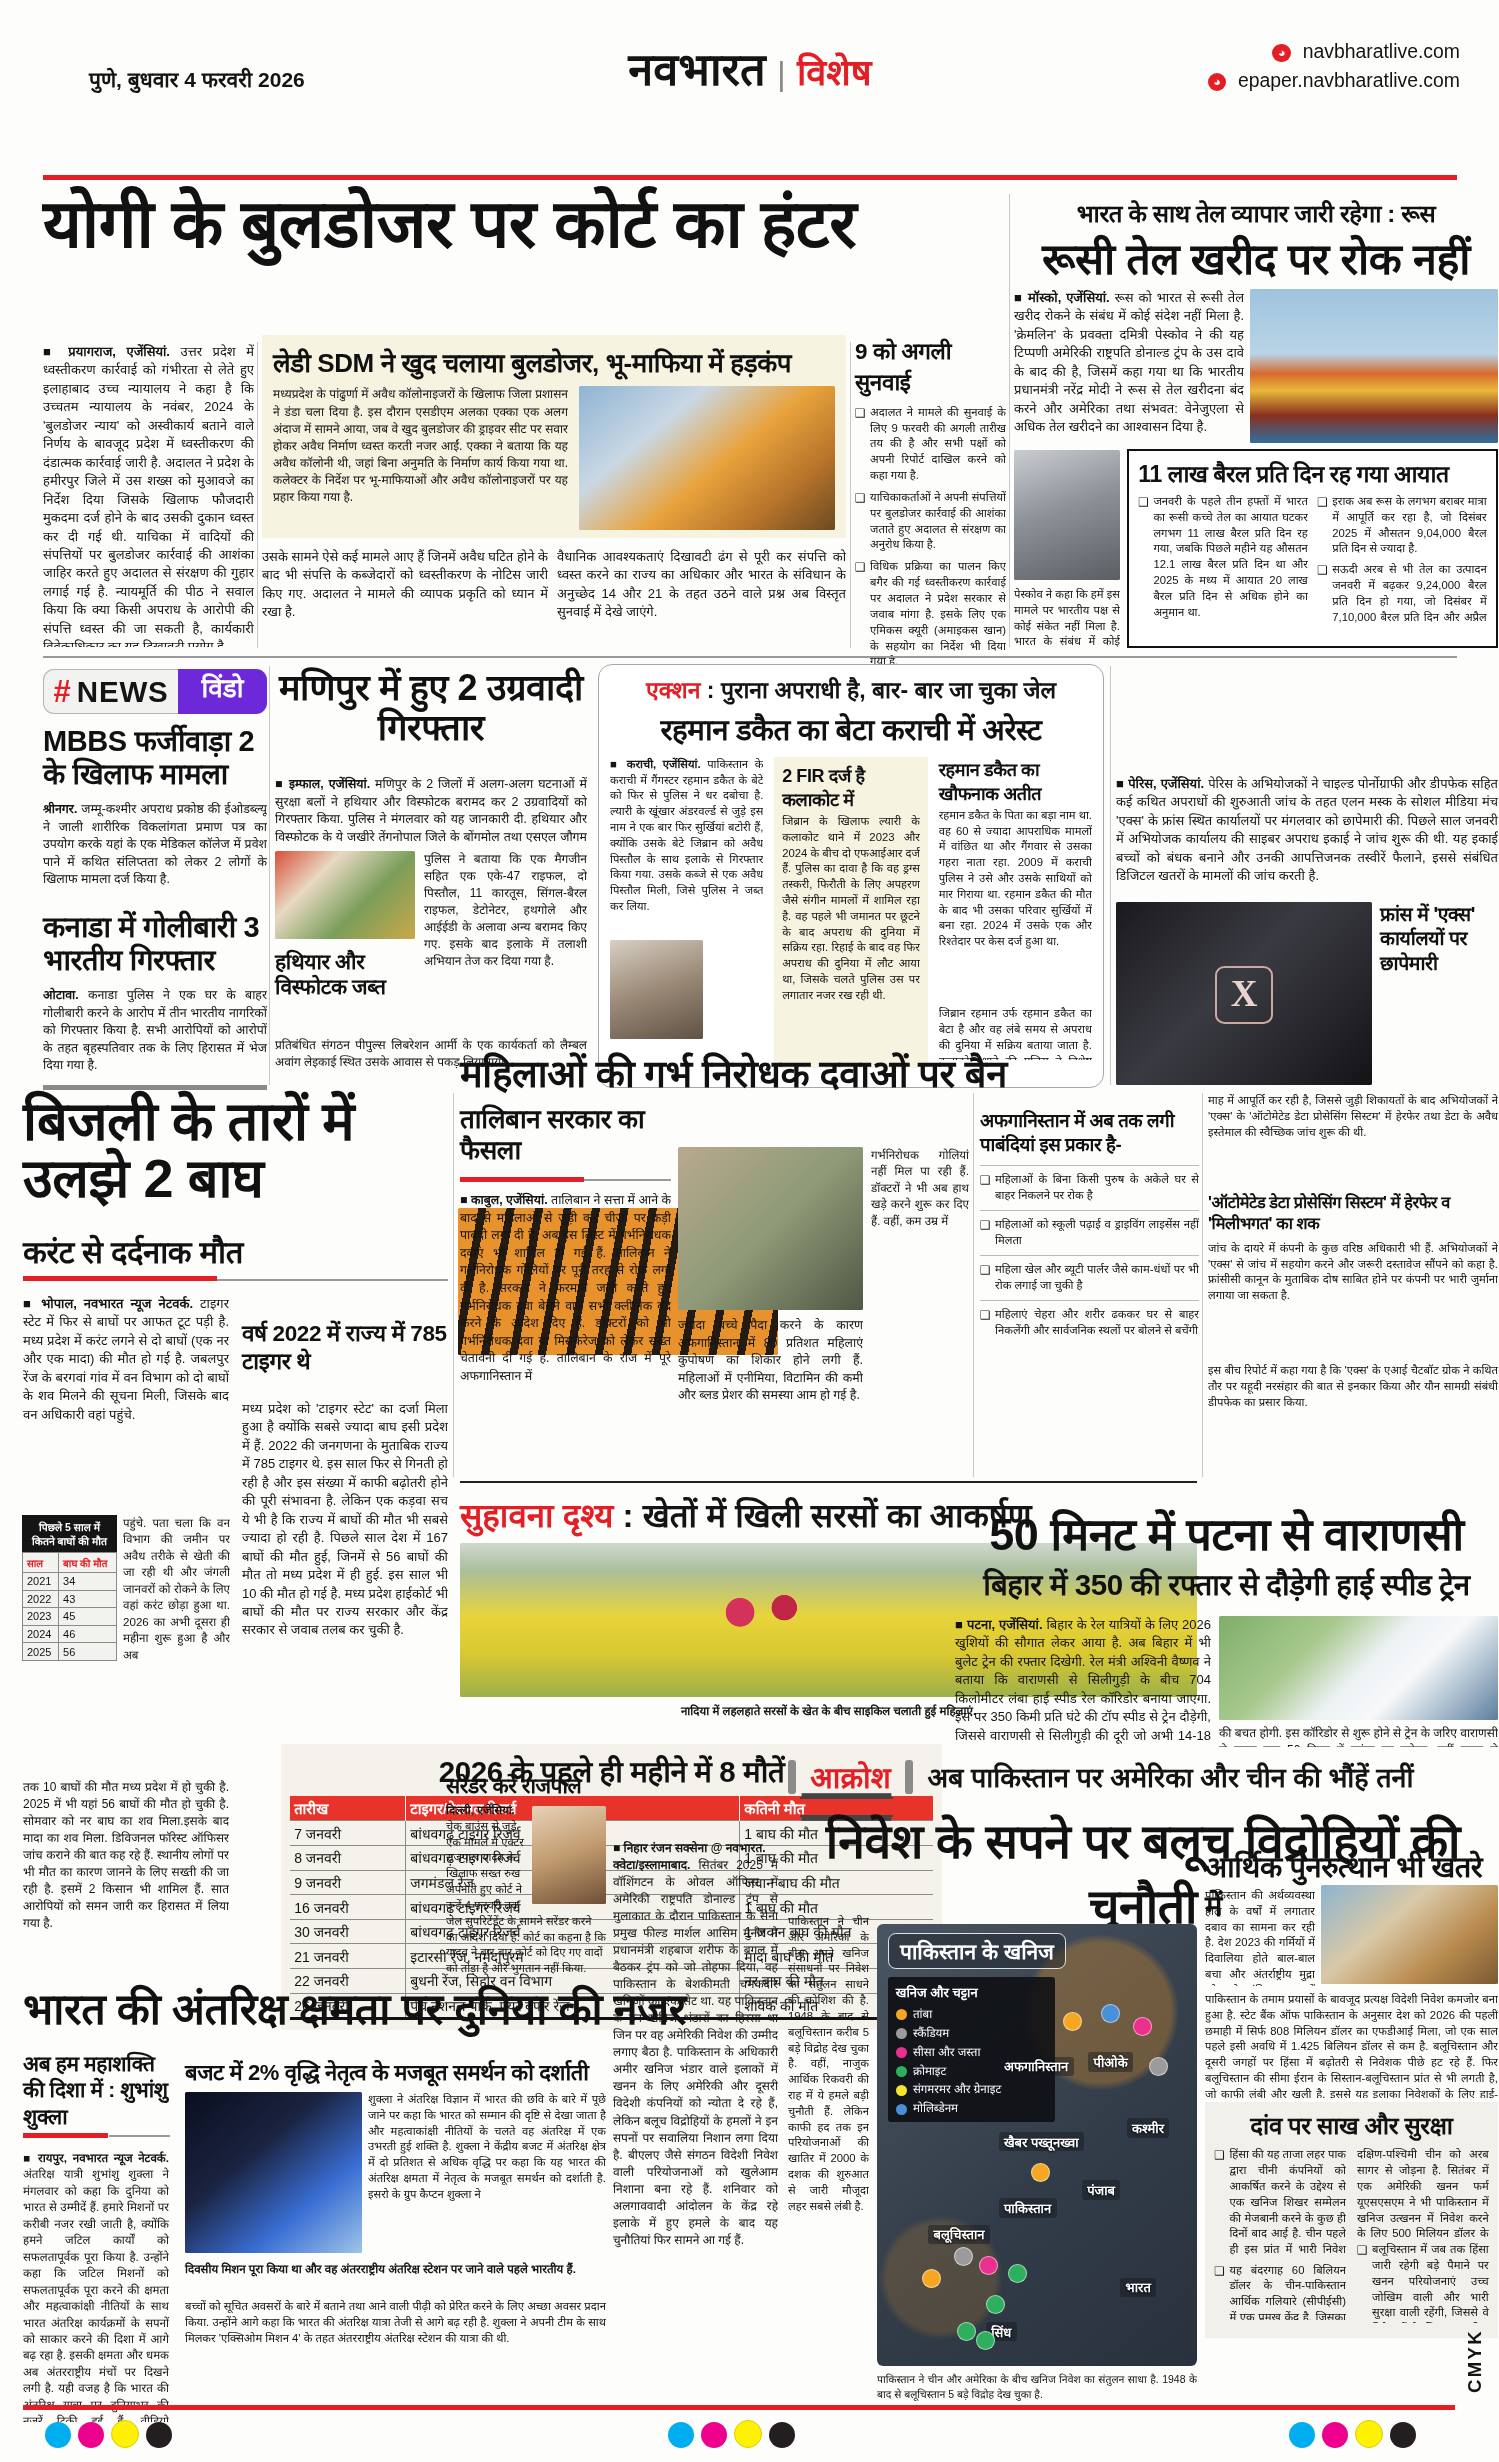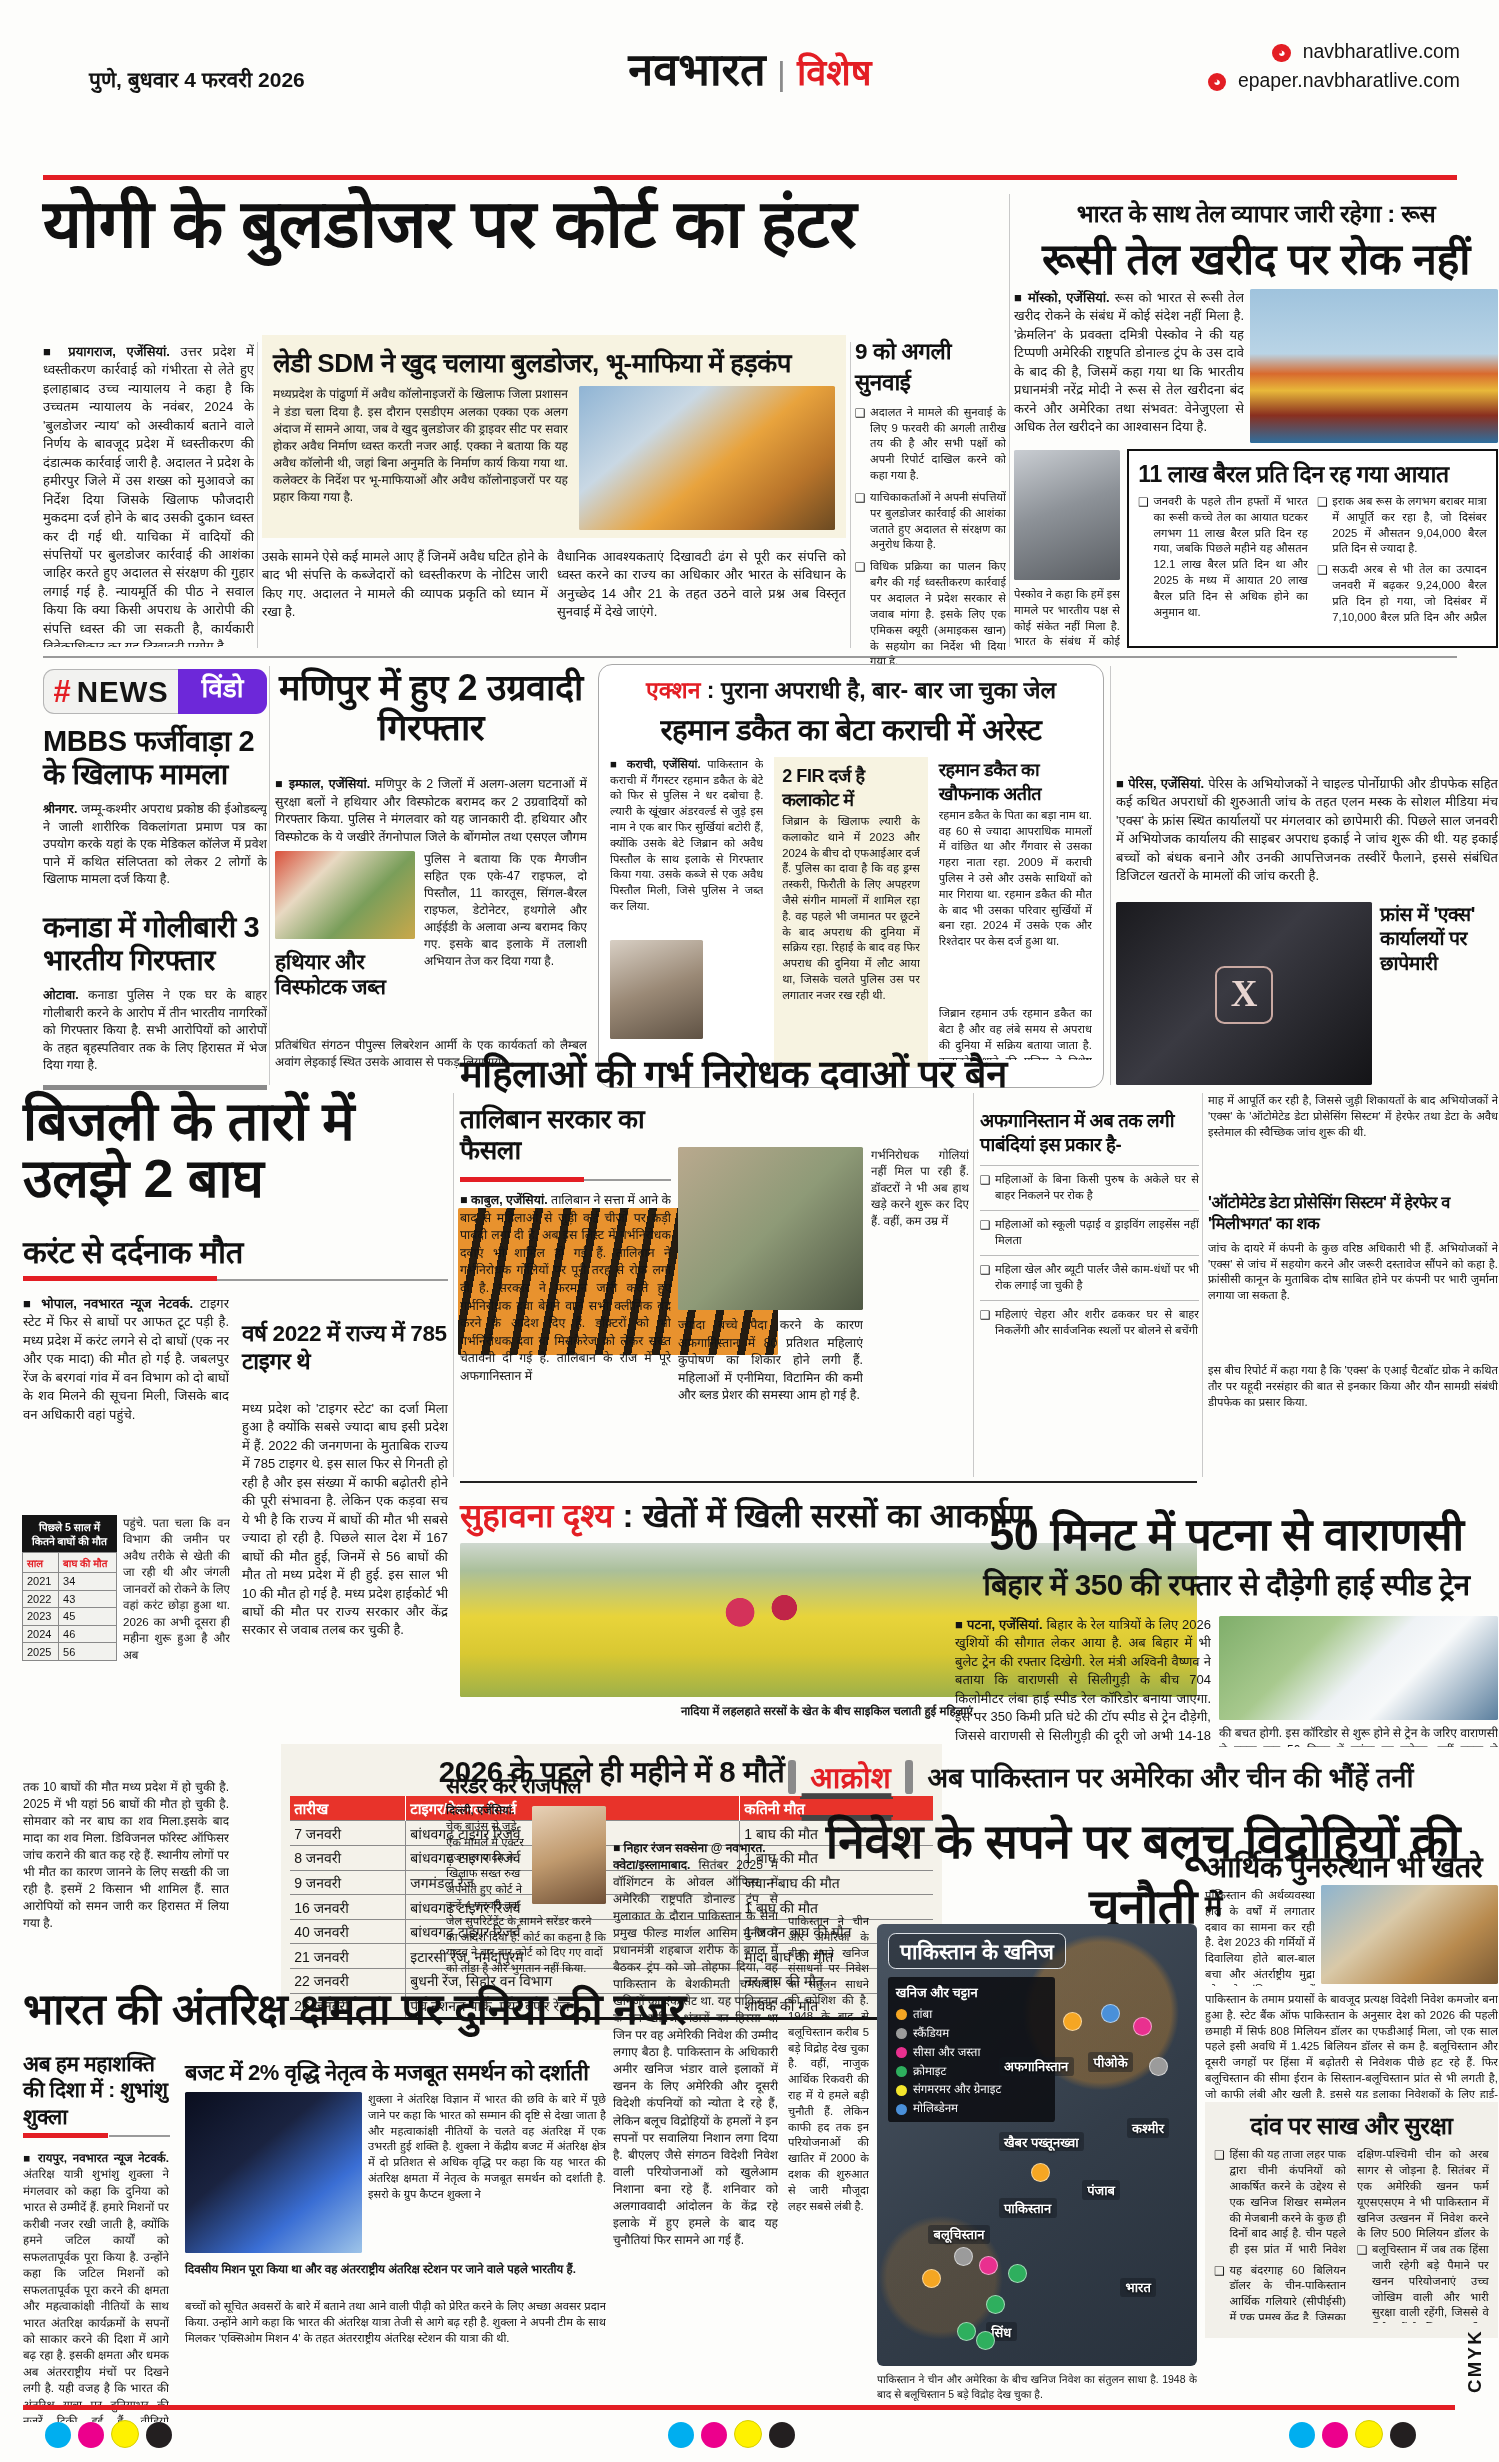--- a/index.html
+++ b/index.html
@@ -335,21 +335,21 @@
             <td style="font-size:14px;">9 जनवरी</td>
             <td style="font-size:14px;border-left:0.8px solid #8a8a8a;">जगमंडल रेंज</td>
             <td style="font-size:14px;border-left:0.8px solid #8a8a8a;">जवान बाघ की मौत</td>
           </tr>
       <tr>
             <td style="font-size:14px;">16 जनवरी</td>
             <td style="font-size:14px;border-left:0.8px solid #8a8a8a;">बांधवगढ़ टाइगर रिजर्व</td>
             <td style="font-size:14px;border-left:0.8px solid #8a8a8a;">1 बाघ की मौत</td>
           </tr>
       <tr>
-            <td style="font-size:14px;">40 जनवरी</td>
+            <td style="font-size:14px;">30 जनवरी</td>
             <td style="font-size:14px;border-left:0.8px solid #8a8a8a;">बांधवगढ़ टाइगर रिजर्व</td>
             <td style="font-size:14px;border-left:0.8px solid #8a8a8a;">1 जवान बाघ की मौत</td>
           </tr>
       <tr>
             <td style="font-size:14px;">21 जनवरी</td>
             <td style="font-size:14px;border-left:0.8px solid #8a8a8a;">इटारसी रेंज, नर्मदापुरम</td>
             <td style="font-size:14px;border-left:0.8px solid #8a8a8a;">मादा बाघ की मौत</td>
           </tr>
       <tr>
             <td style="font-size:14px;">22 जनवरी</td>

